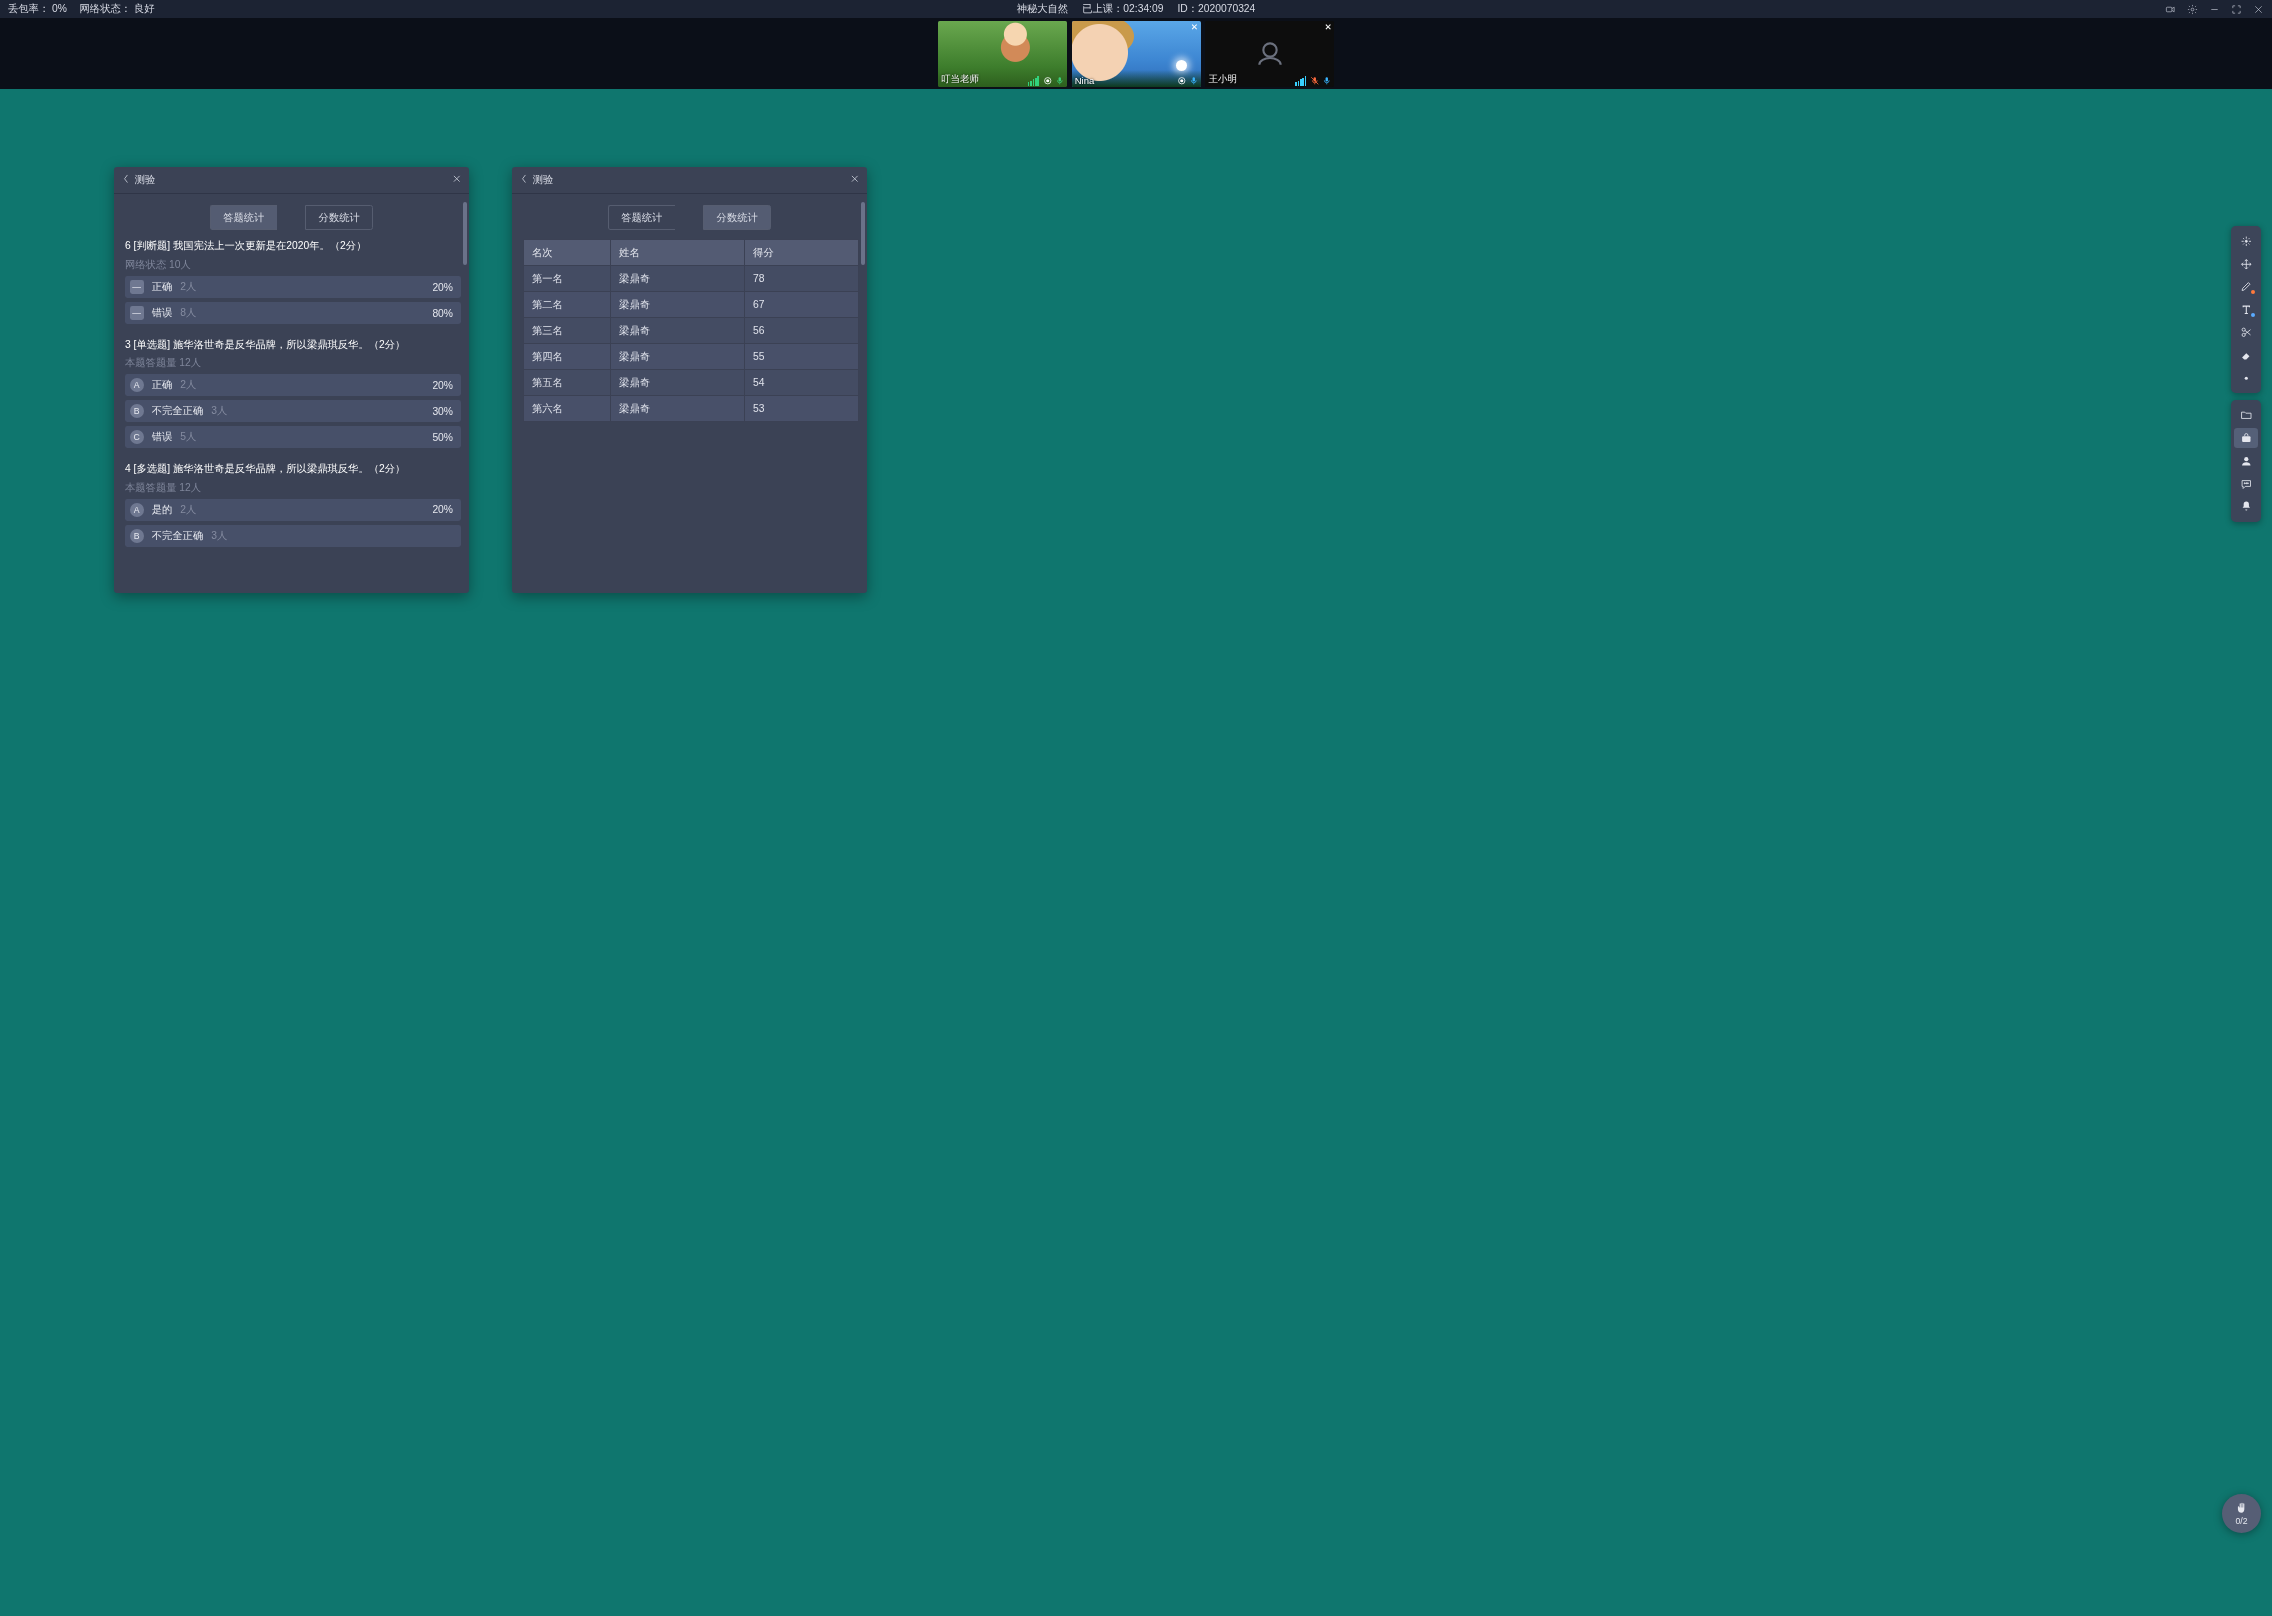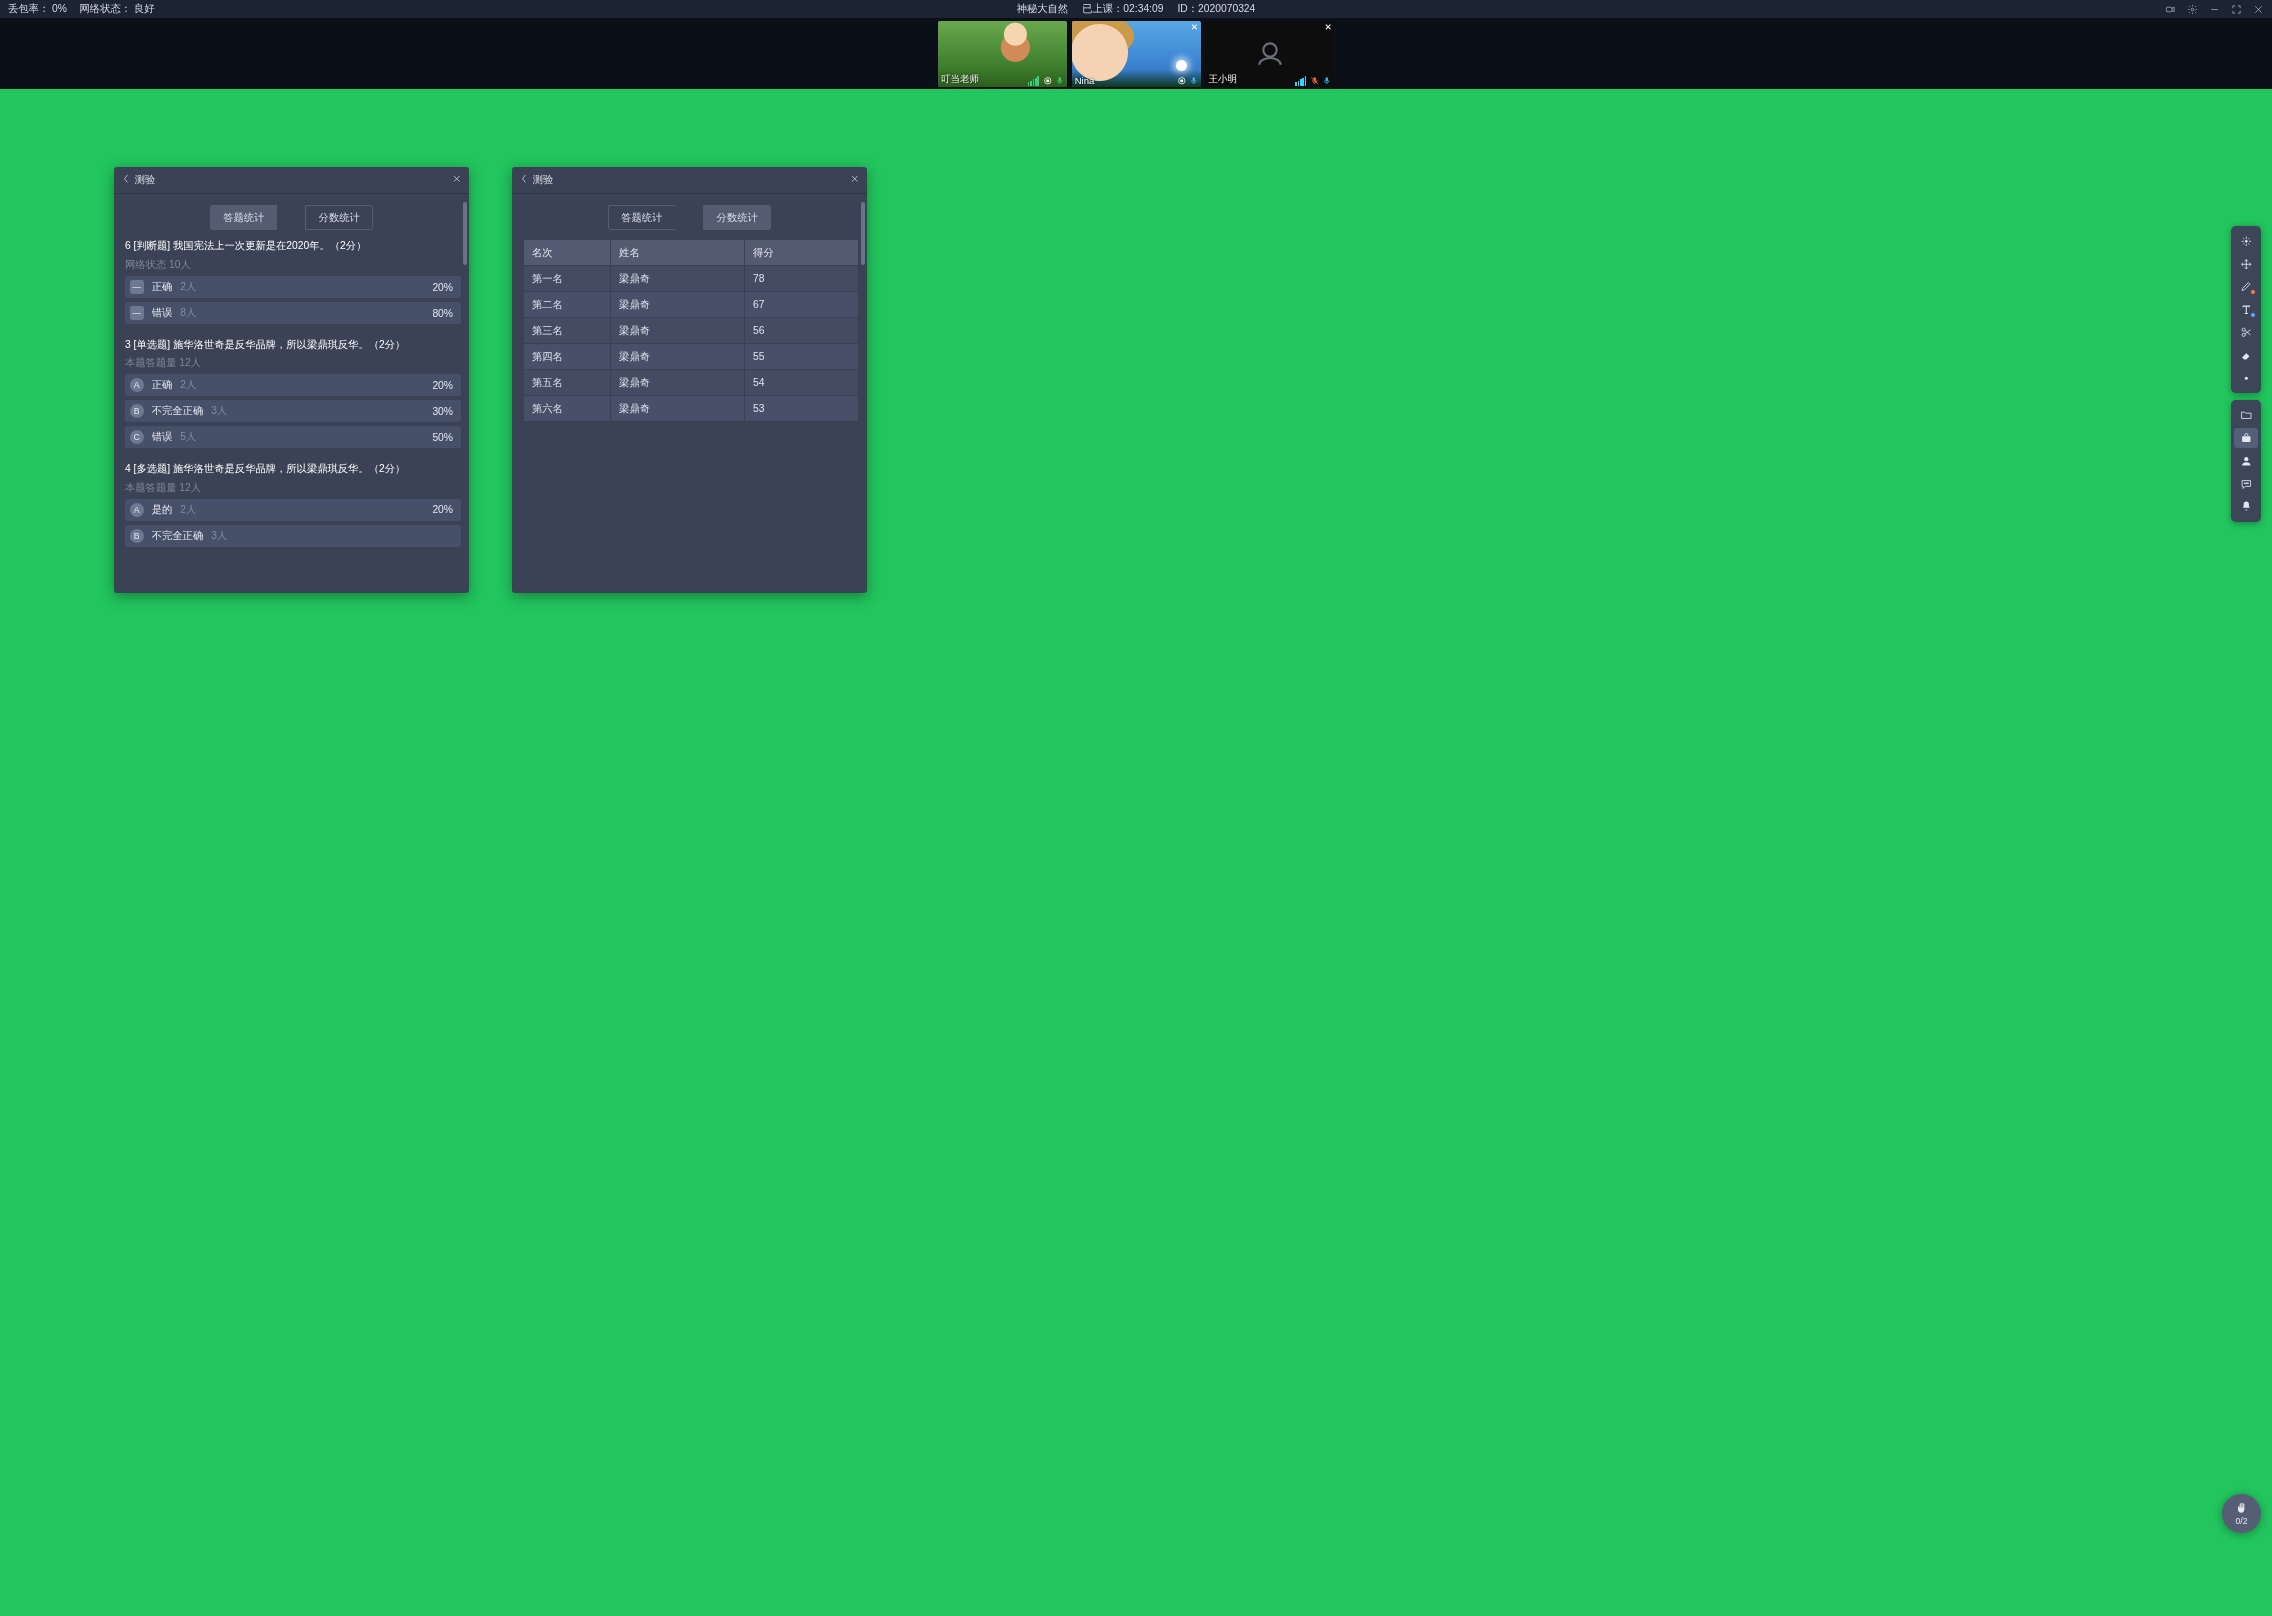--- a/index.html
+++ b/index.html
@@ -102,21 +102,21 @@
   }
   .avatar-b .hair {
     position:absolute; left:-16px; top:-8px; width:79px; height:39px;
     background: radial-gradient(ellipse at 50% 60%, #c99a4b 0 38px, transparent 39px);
   }
 
   
   .main {
     position: absolute;
     top: 89px; left: 0; right: 0; bottom: 0;
-    background: #22c55e;
+    background: #0f766e;
   }
 
   
   .panel {
     position: absolute;
     width: 355px;
     height: 426px;
     top: 78px;
     background: #3b4255;
     border-radius: 3.2px;

